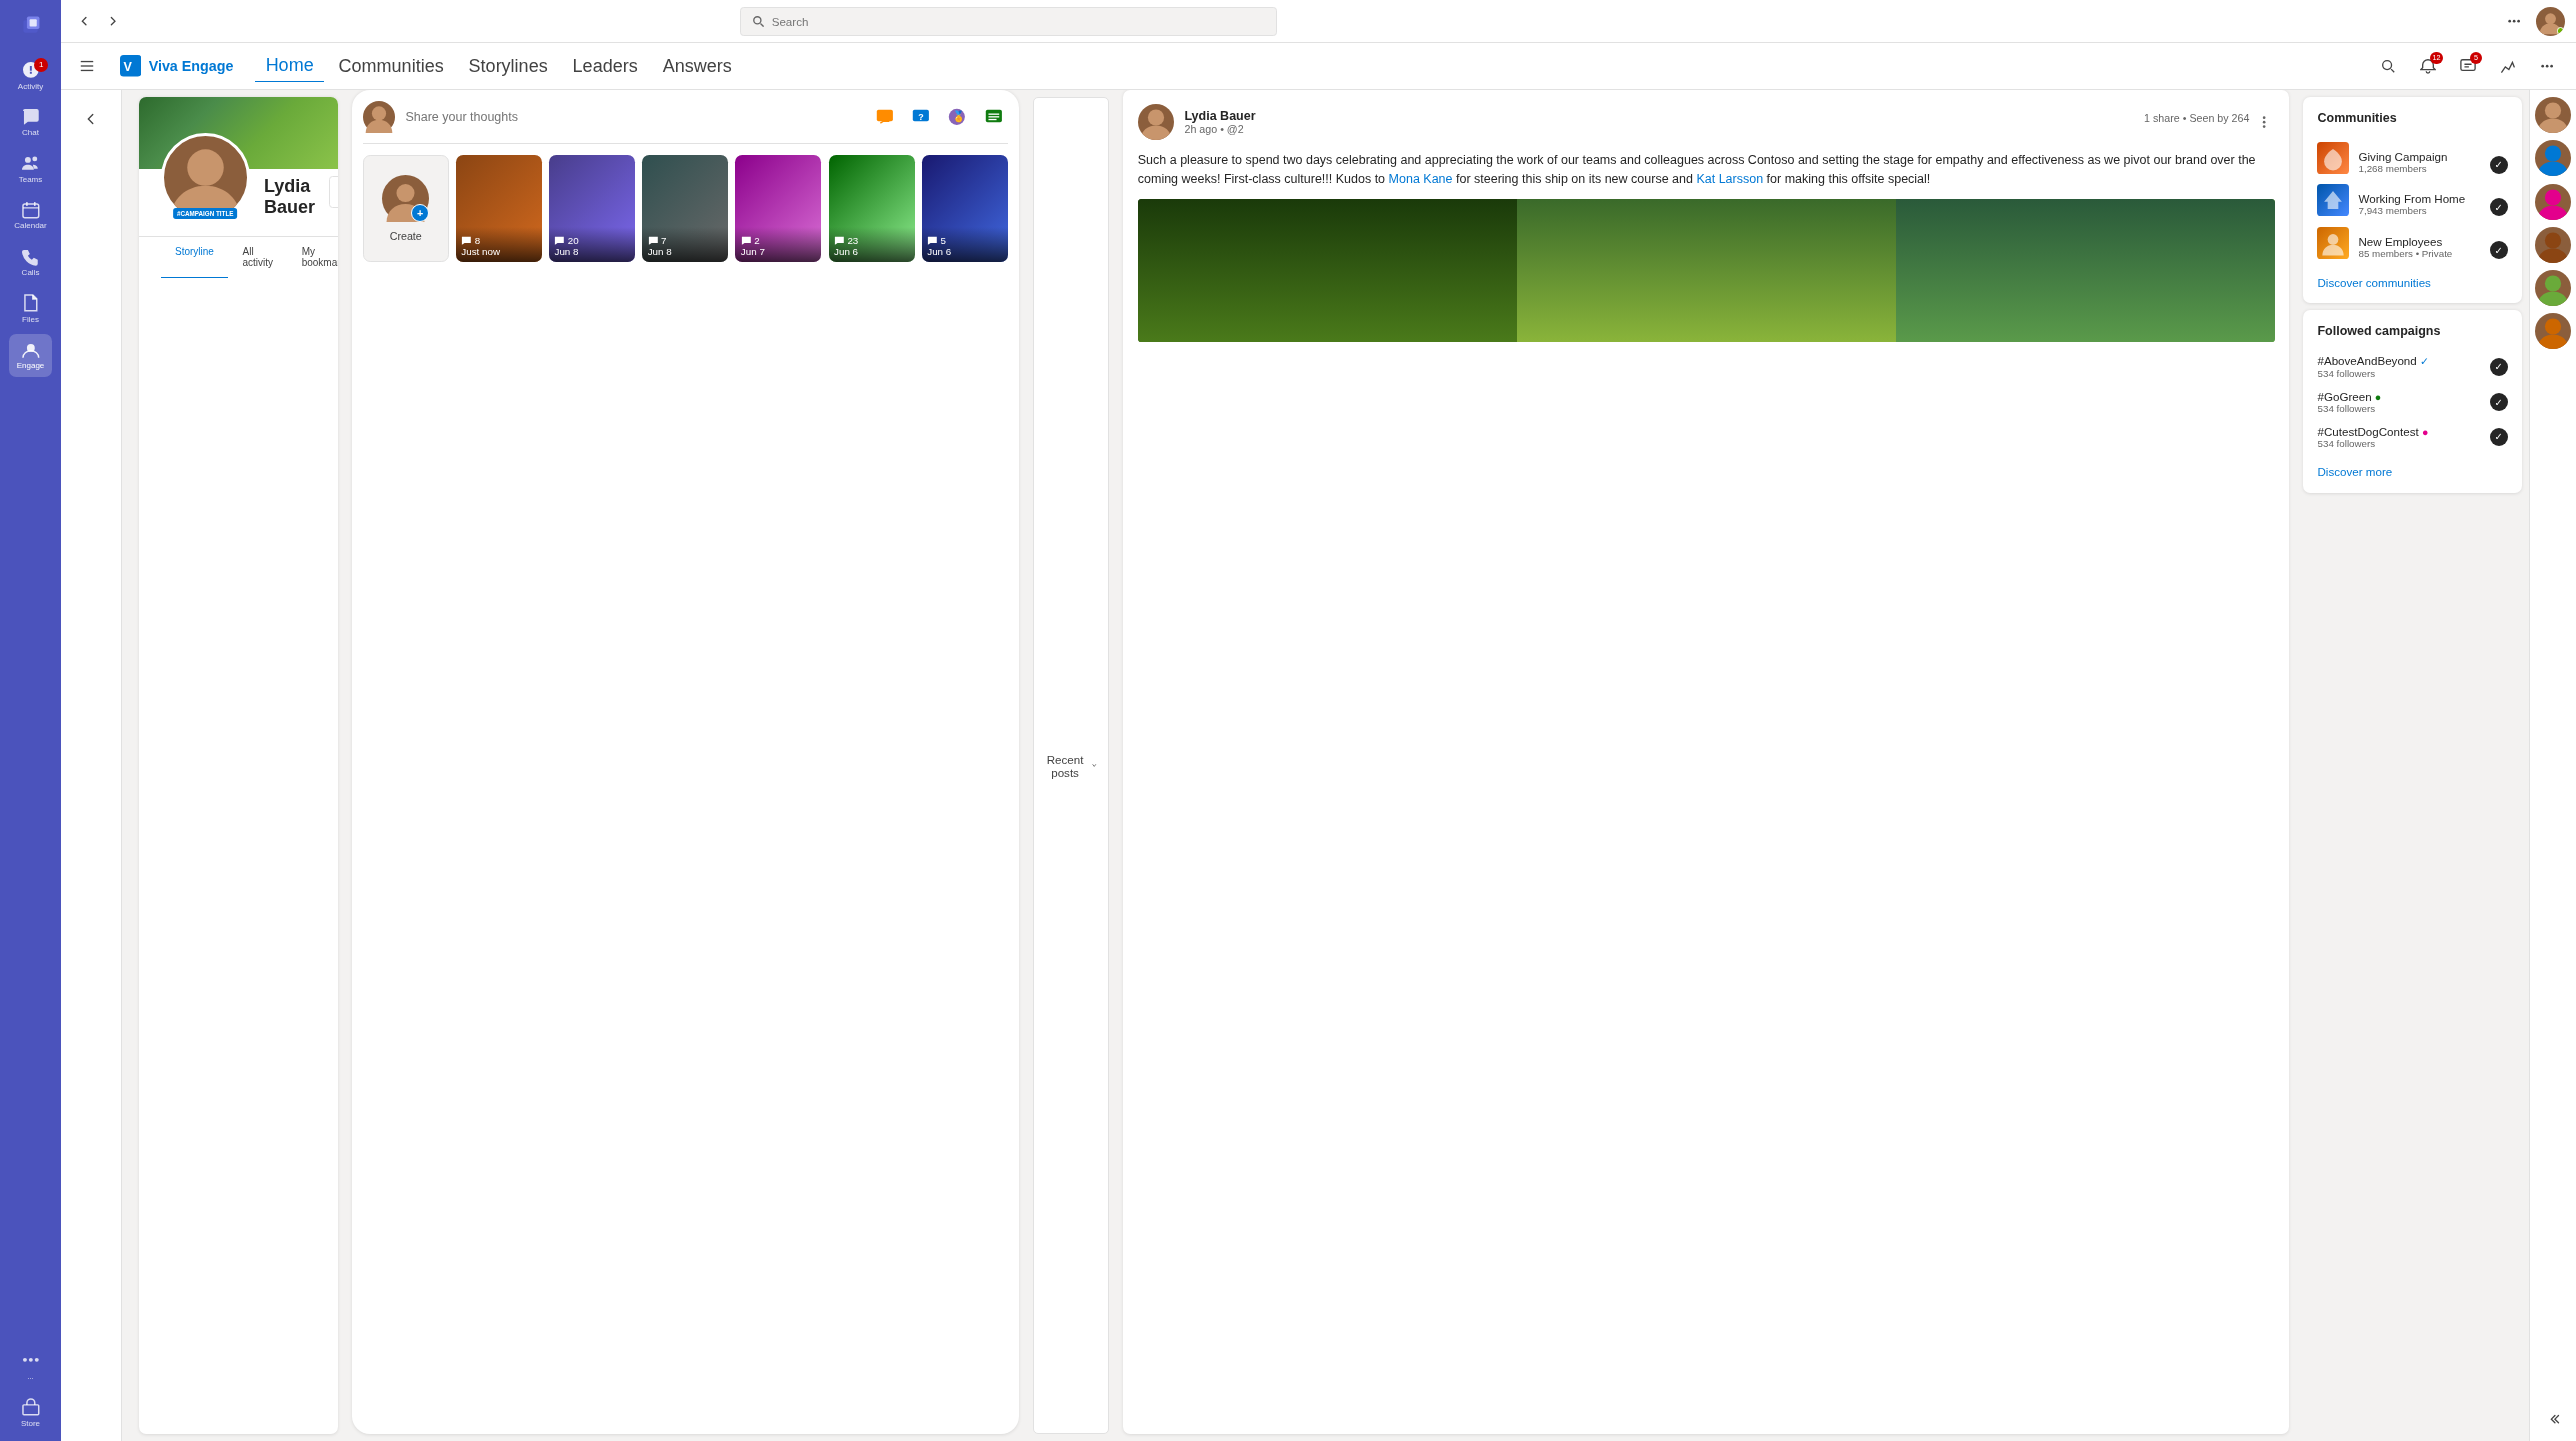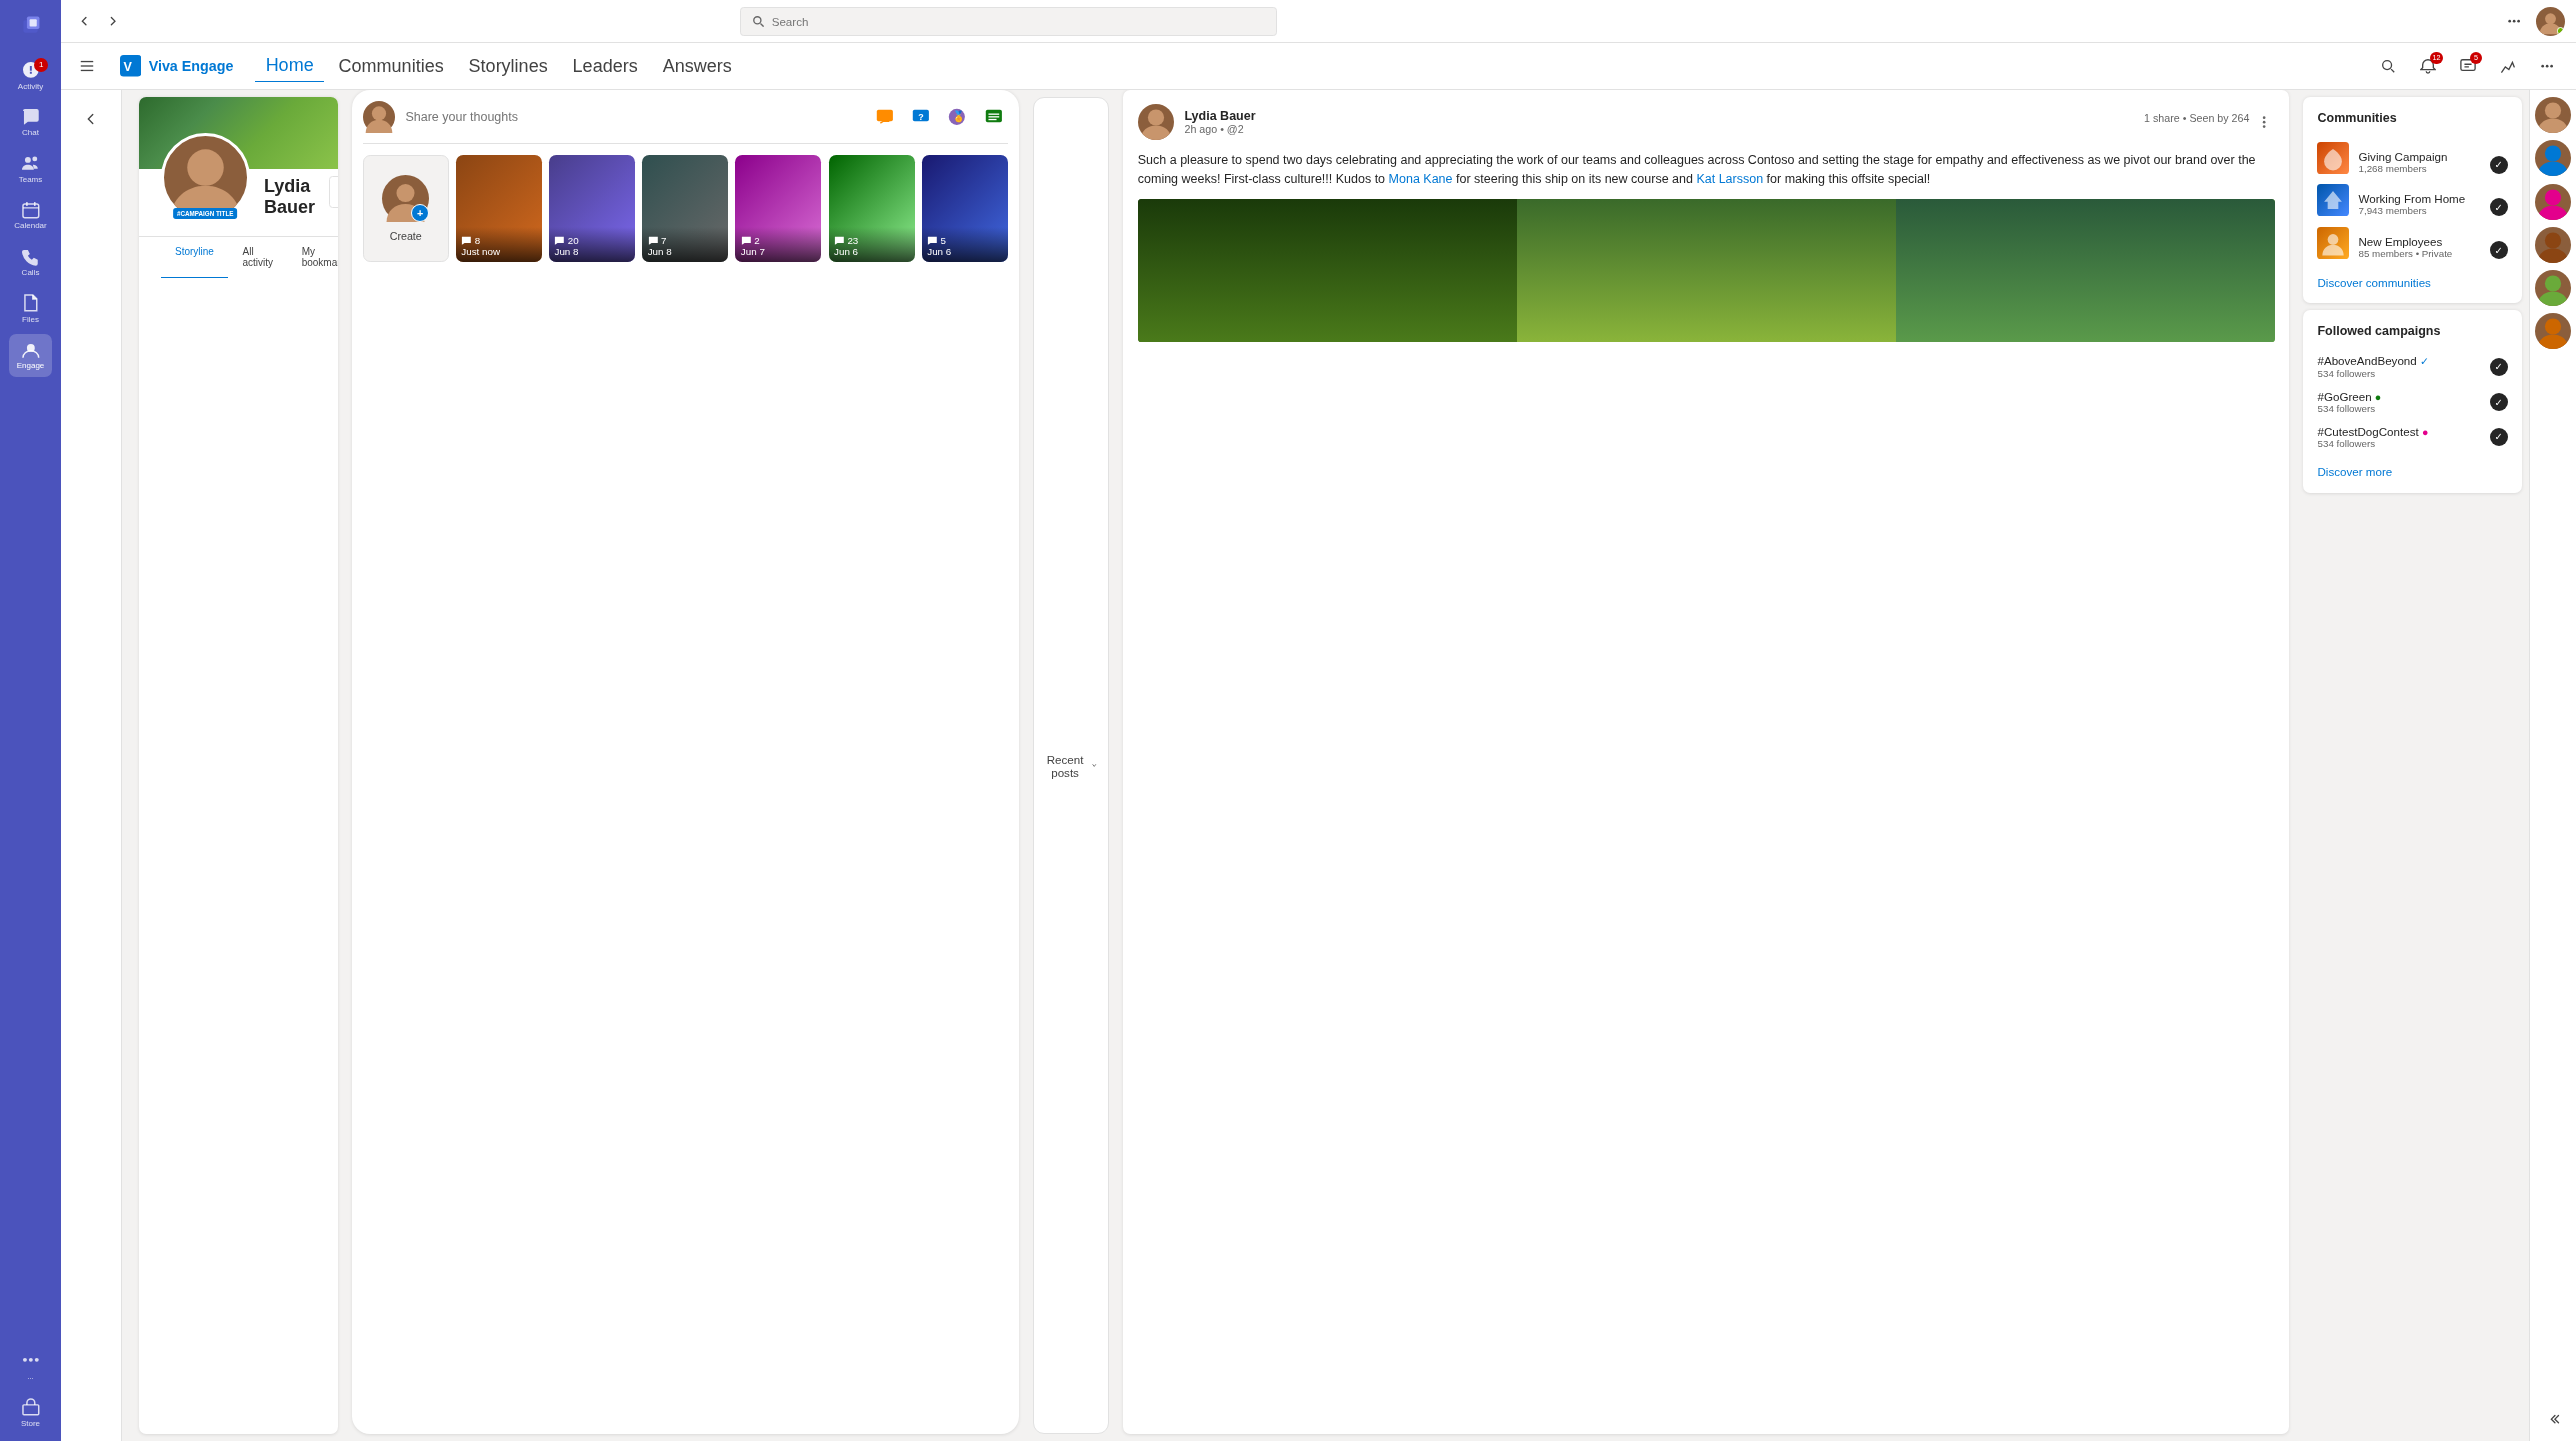--- a/index.html
+++ b/index.html
@@ -399,21 +399,21 @@
       justify-content: flex-end;
       padding: 7.2px 7.2px;
     }
     .recent-posts-btn {
       display: flex;
       align-items: center;
       gap: 5.4px;
       padding: 5.4px 10.7px;
       border: 0.9px solid #e1e1e1;
       background: #fff;
-      border-radius: 11px;
+      border-radius: 5px;
       cursor: pointer;
       font-size: 11.6px;
       color: #424242;
     }
 
     
     .post-card {
       background: #fff;
       border-radius: 7.2px;
       margin: 0 7.2px 7.2px;

